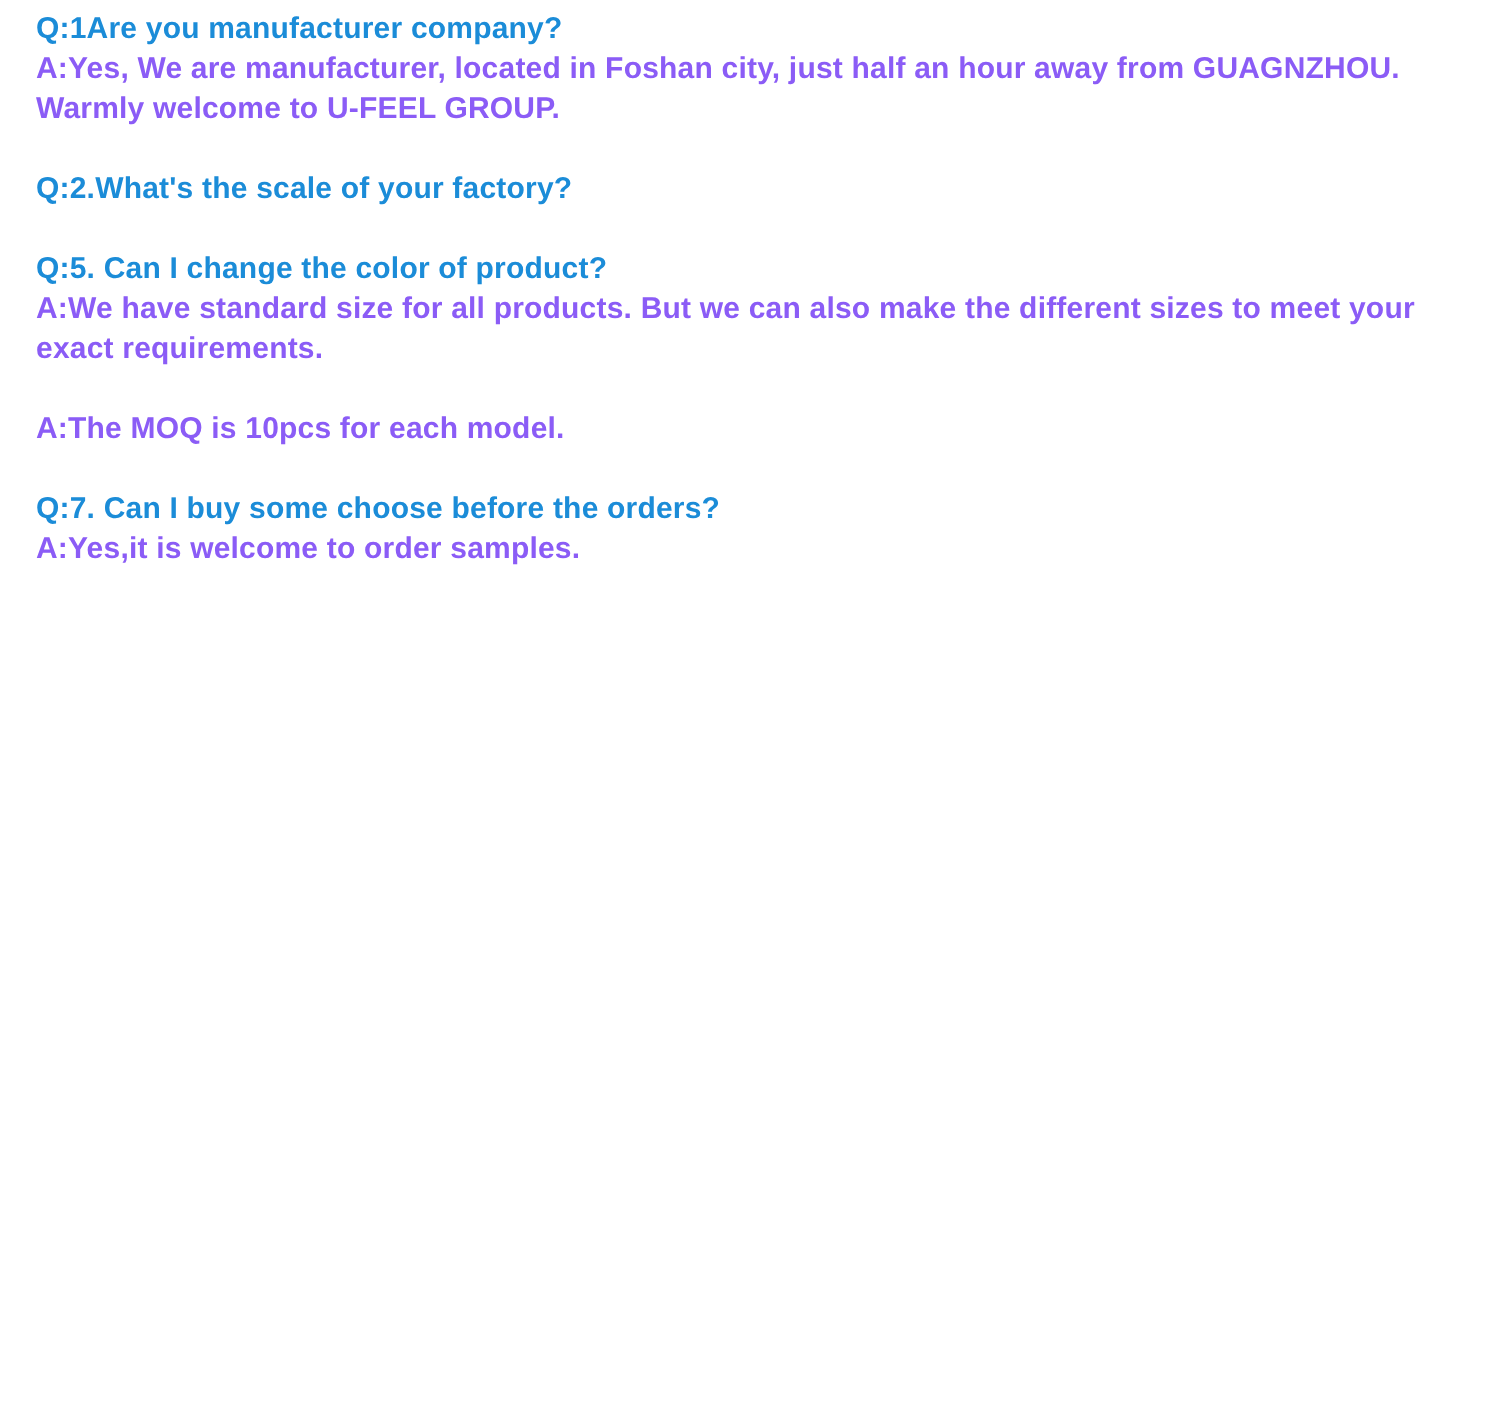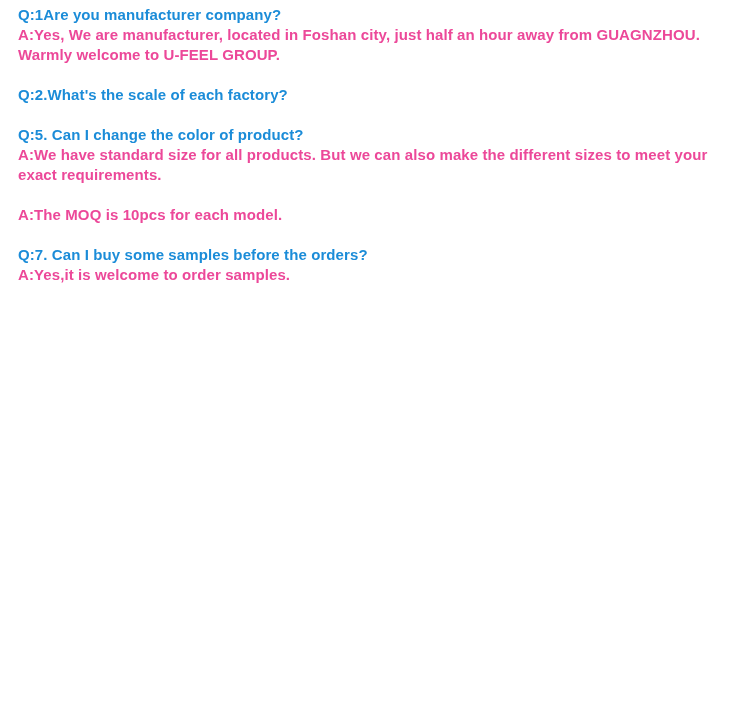--- a/index.html
+++ b/index.html
@@ -26,49 +26,49 @@
   .faq-item {
     margin: 0 0 20px 0;
   }
   .faq-question {
     margin: 0;
     color: #1b8cd8;
     letter-spacing: 0.1px;
   }
   .faq-answer {
     margin: 0;
-    color: #ec4899;
+    color: #8b5cf6;
     letter-spacing: 0.1px;
   }
 </style>
 </head>
 <body>
 
 <div class="faq-page">
 
   <div class="faq-item">
     <p class="faq-question">Q:1Are you manufacturer company?</p>
     <p class="faq-answer">A:Yes, We are manufacturer, located in Foshan city, just half an hour away from GUAGNZHOU. Warmly welcome to U-FEEL GROUP.</p>
   </div>
 
   <div class="faq-item">
-    <p class="faq-question">Q:2.What's the scale of each factory?</p>
+    <p class="faq-question">Q:2.What's the scale of your factory?</p>
   </div>
 
 
 
   <div class="faq-item">
     <p class="faq-question">Q:5. Can I change the color of product?</p>
     <p class="faq-answer">A:We have standard size for all products. But we can also make the different sizes to meet your exact requirements.</p>
   </div>
 
   <div class="faq-item">
     <p class="faq-answer">A:The MOQ is 10pcs for each model.</p>
   </div>
 
   <div class="faq-item">
-    <p class="faq-question">Q:7. Can I buy some samples before the orders?</p>
+    <p class="faq-question">Q:7. Can I buy some choose before the orders?</p>
     <p class="faq-answer">A:Yes,it is welcome to order samples.</p>
   </div>
 
 
 
 </div>
 
 </body></html>

